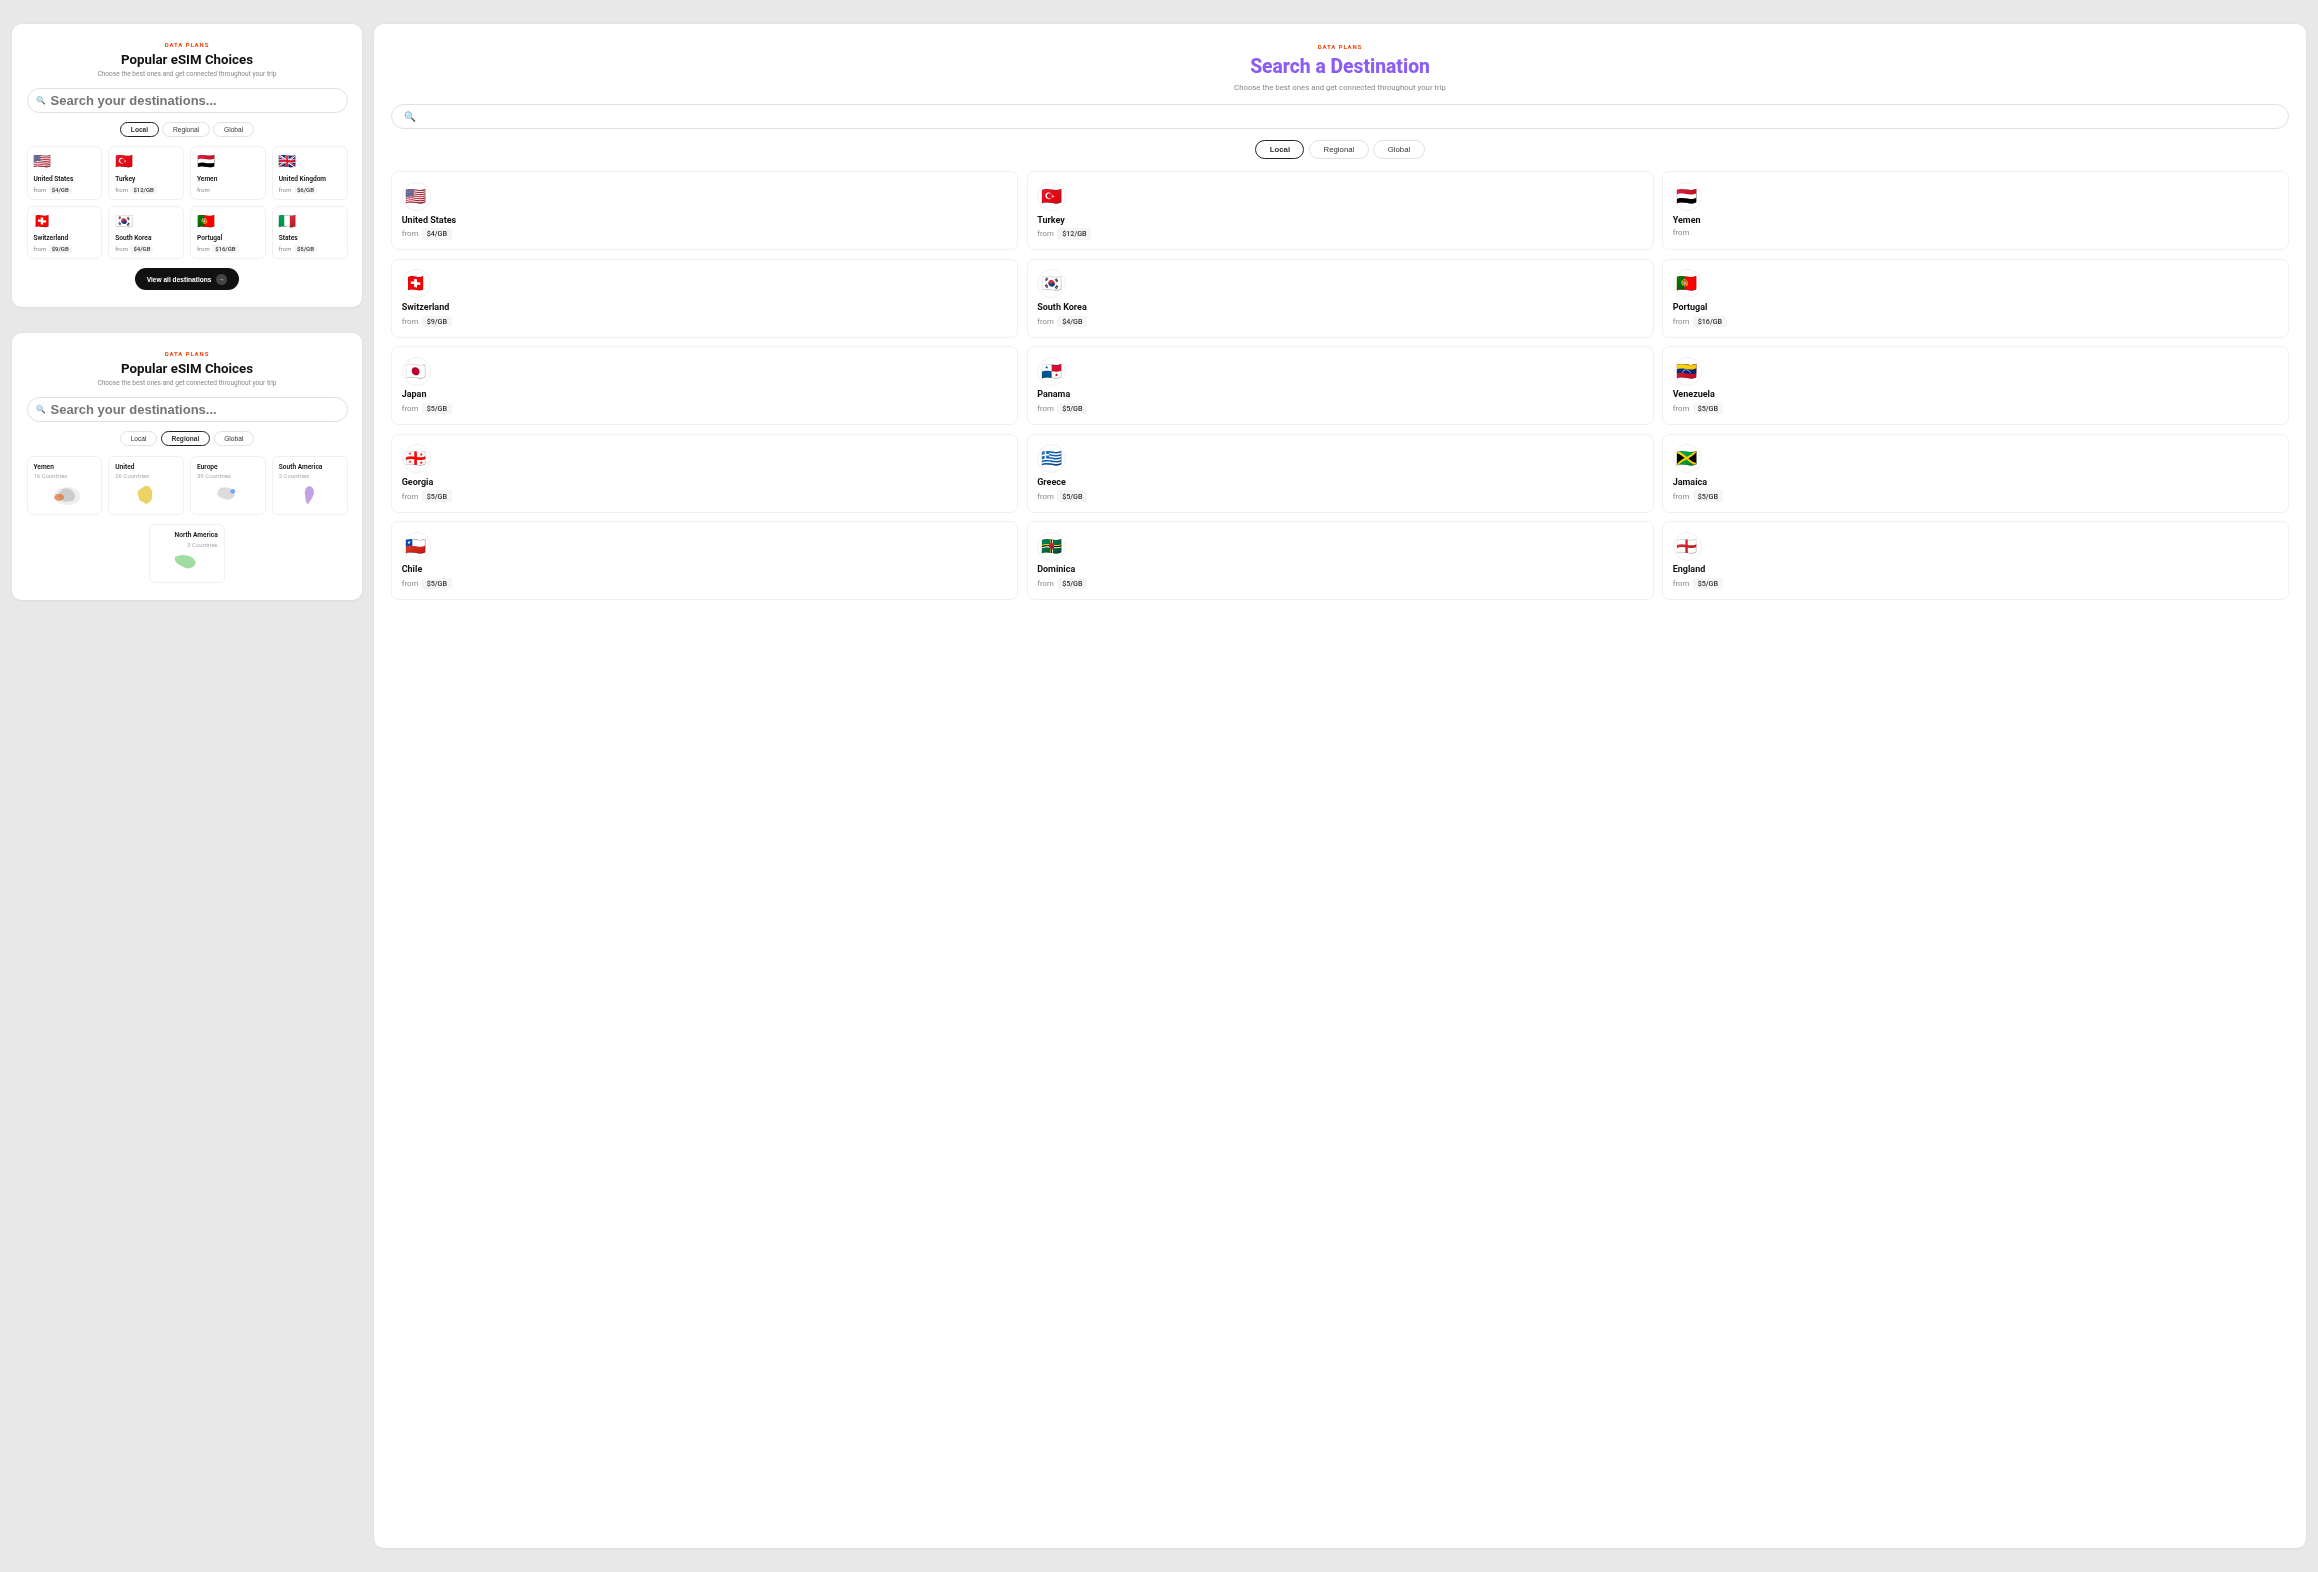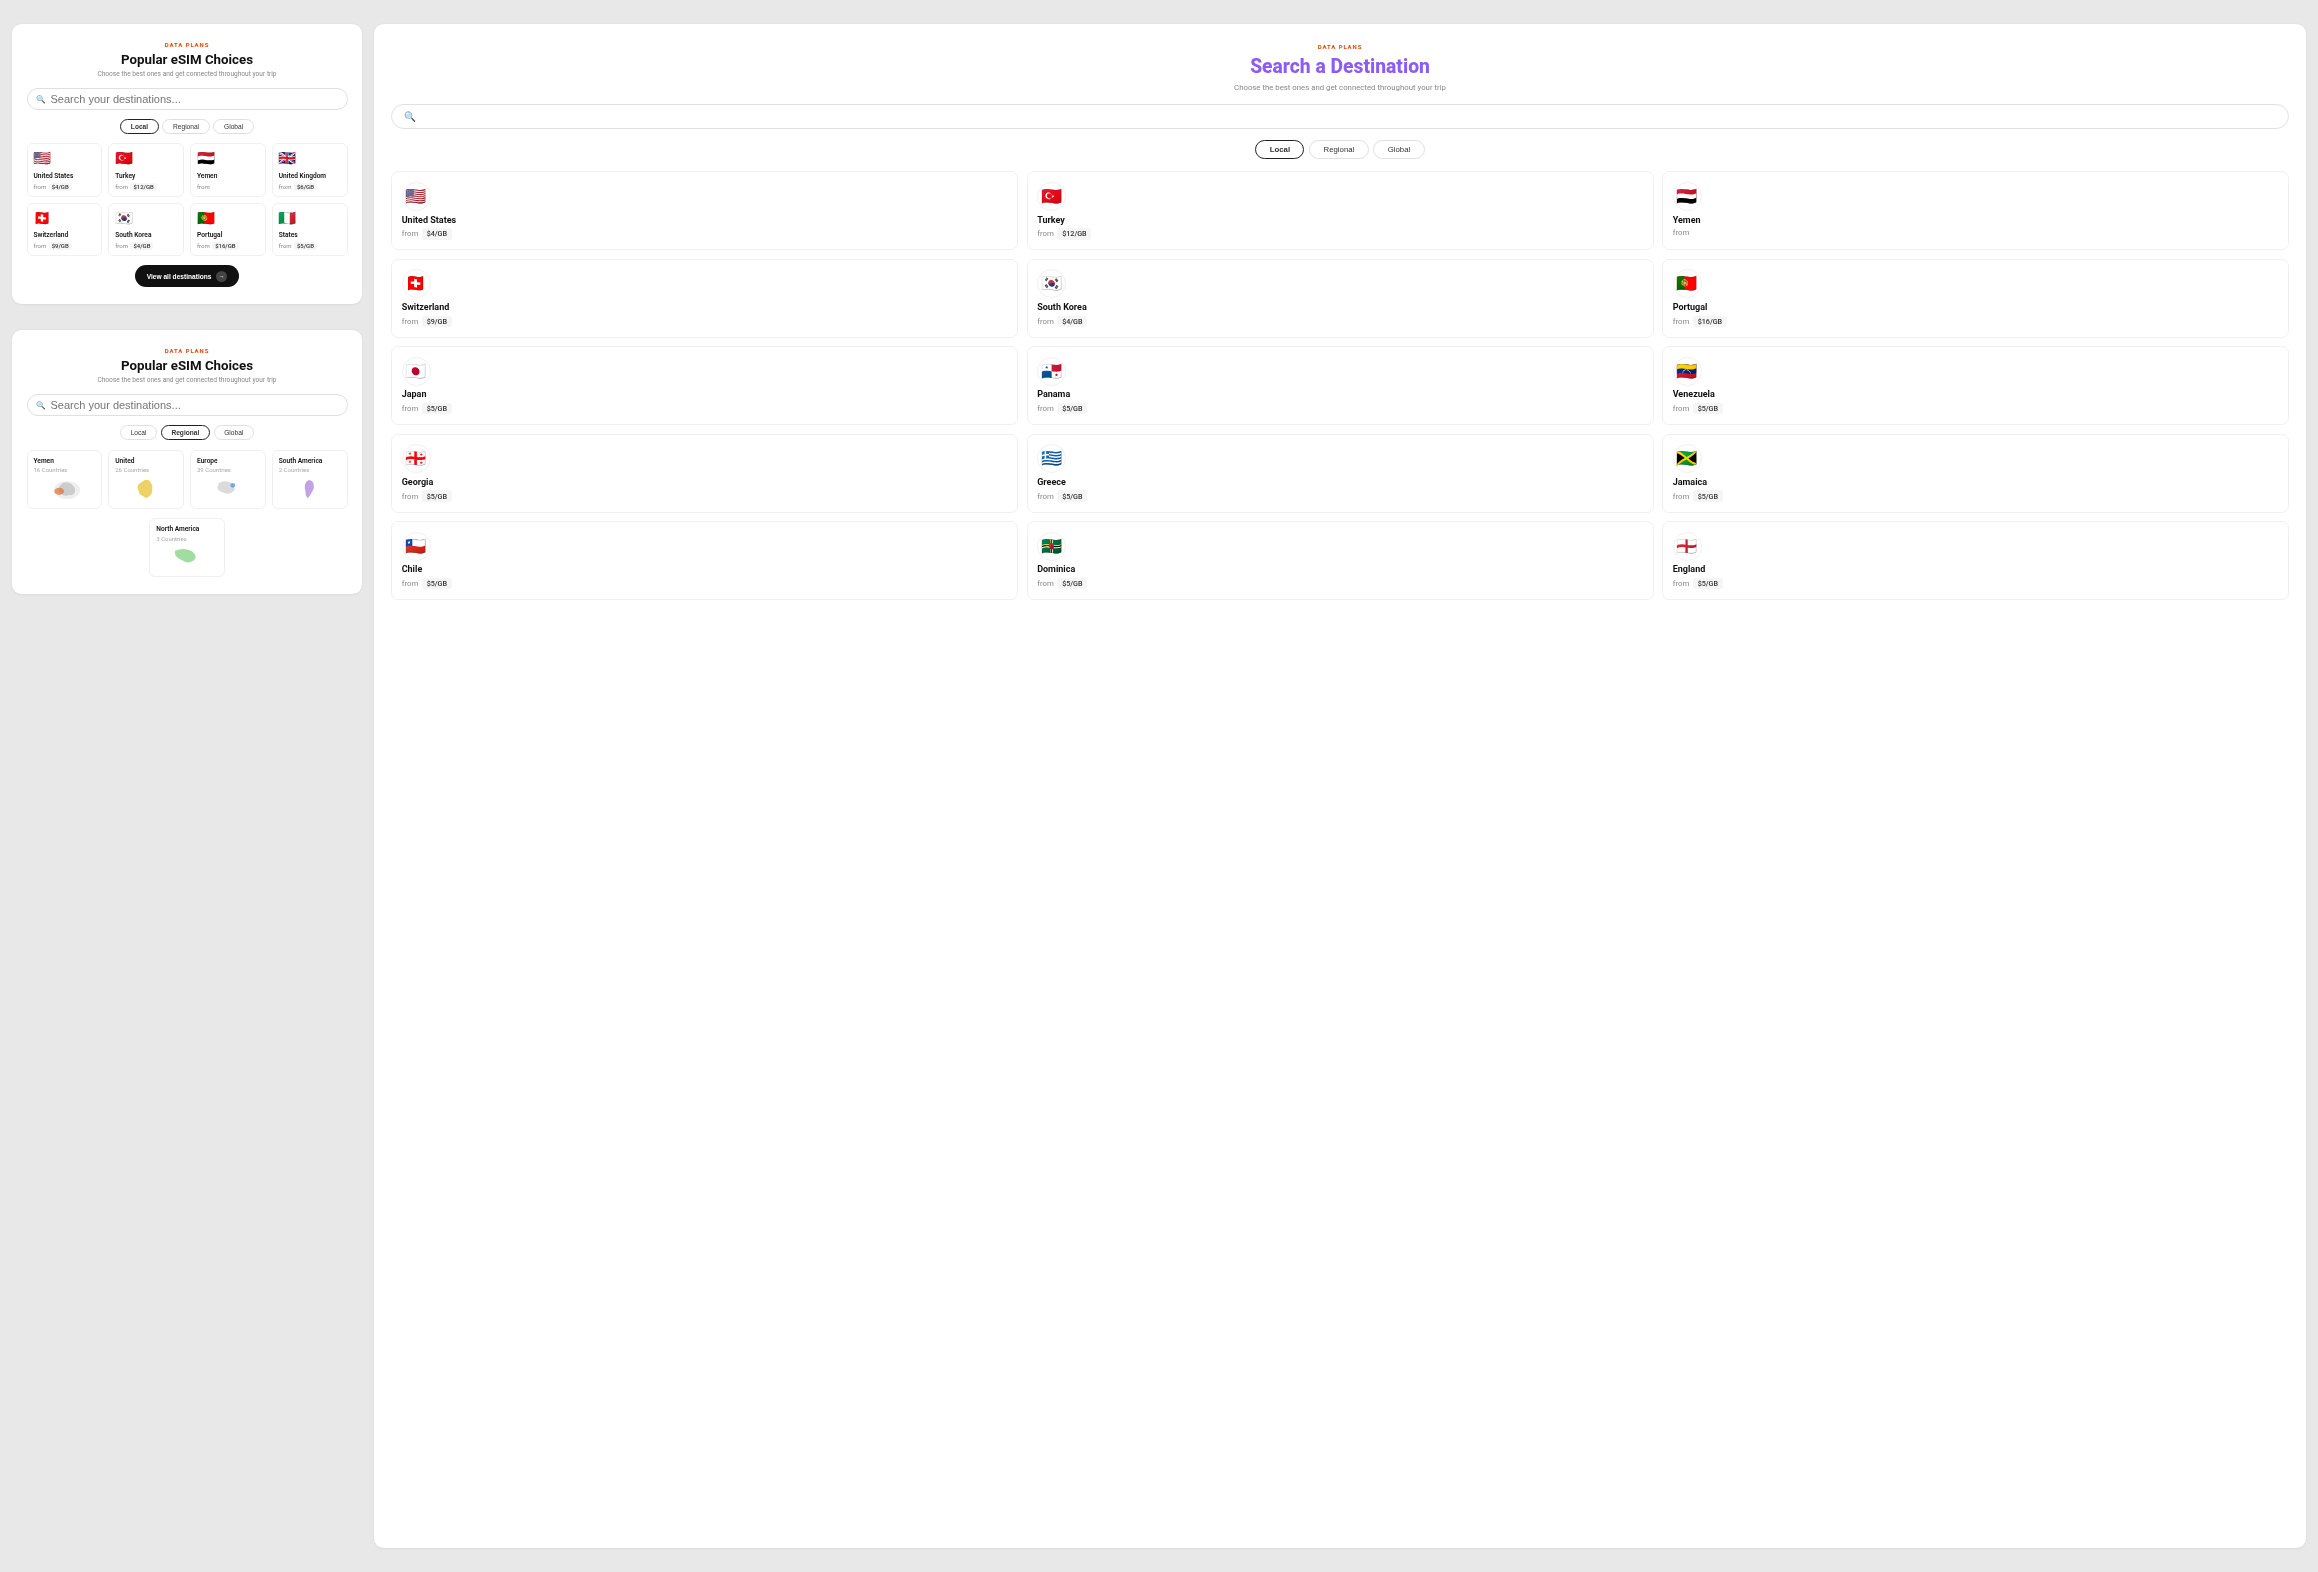--- a/index.html
+++ b/index.html
@@ -59,24 +59,25 @@
       border: 0.6px solid #e0e0e0;
       border-radius: 14.5px;
       padding: 4.2px 8.5px;
       gap: 4.8px;
       margin-bottom: 8.5px;
     }
 
     .search-bar input {
       border: none;
       outline: none;
-      font-size: 11px;
+      font-size: 13px;
       color: #aaa;
       width: 100%;
       background: transparent;
+      font-weight: bold;
     }
 
     .search-icon-sm {
       color: #aaa;
       font-size: 7.8px;
     }
 
     .tabs {
       display: flex;
       justify-content: center;
@@ -494,21 +495,21 @@
         <div class="region-count">2 Countries</div>
         <div class="region-map">
           <svg width="36" height="23" viewBox="0 0 60 38">
             <path d="M28,3 Q35,4 36,10 Q38,16 34,22 Q30,30 26,34 Q22,28 22,20 Q20,12 24,6 Z" fill="#8844cc" opacity="0.5"></path>
           </svg>
         </div>
       </div>
     </div>
 
     <div style="display:flex; justify-content:center;">
-      <div class="region-card" style="width:calc(25% - 4.8px);">
+      <div class="region-card" style="width:calc(25% - 4.8px);text-align:right;">
         <div class="region-name">North America</div>
         <div class="region-count">3 Countries</div>
         <div class="region-map">
           <svg width="36" height="23" viewBox="0 0 60 38">
             <path d="M10,6 Q20,2 30,4 Q40,6 44,14 Q46,20 38,24 Q30,28 22,22 Q12,18 10,12 Z" fill="#44bb44" opacity="0.5"></path>
           </svg>
         </div>
       </div>
     </div>
   </div>

